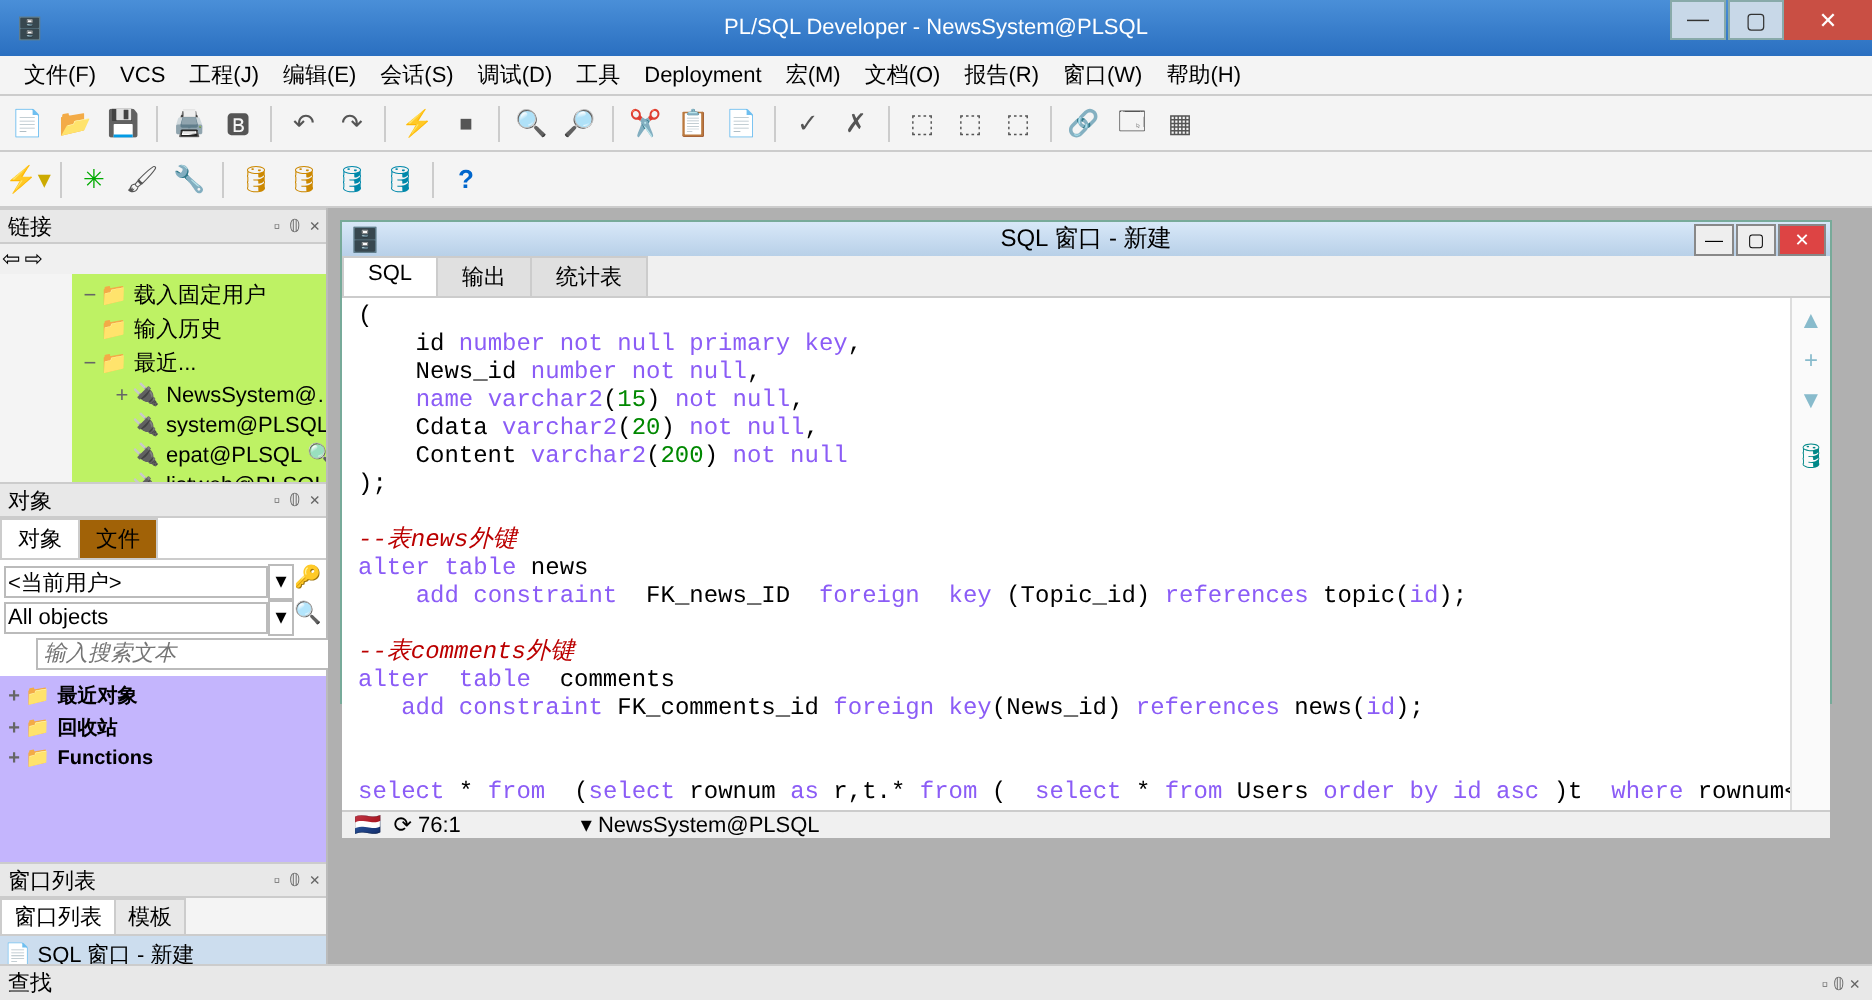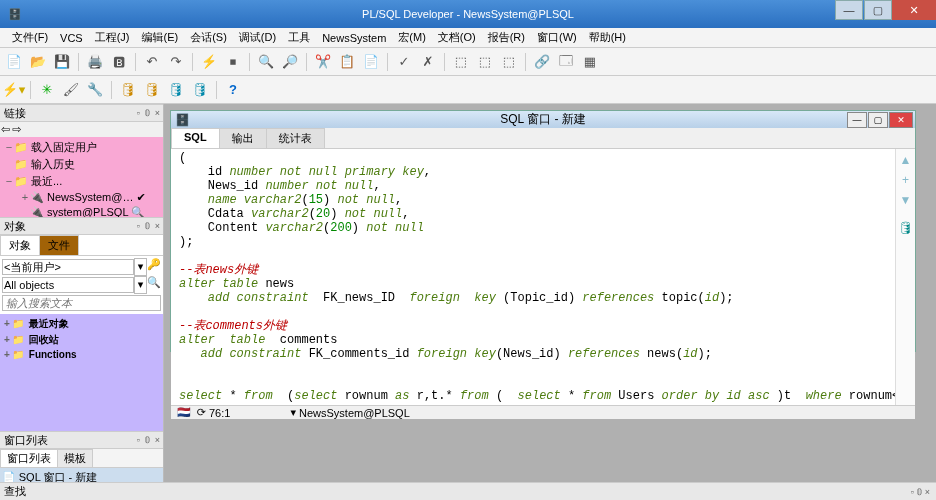--- a/index.html
+++ b/index.html
@@ -12,48 +12,48 @@
 .titlebar .wincontrols .close { background: #c94f44; color: #fff; width: 44px; }
 .menubar { height: 20px; background: #f4f4f4; display: flex; align-items: center; padding: 0 6px; border-bottom: 1px solid #ccc; }
 .menubar span { padding: 2px 6px; cursor: pointer; }
 .toolbar { height: 28px; background: #f4f4f4; display: flex; align-items: center; padding: 0 4px; border-bottom: 1px solid #ccc; gap: 4px; }
 .toolbar .btn { width: 20px; height: 20px; display: inline-flex; align-items: center; justify-content: center; font-size: 13px; color: #555; cursor: pointer; }
 .toolbar .sep { width: 1px; height: 18px; background: #ccc; margin: 0 2px; }
 .mainarea { display: flex; height: 378px; }
 .left { width: 164px; display: flex; flex-direction: column; border-right: 1px solid #bbb; background: #f4f4f4; }
 .panel-header { height: 18px; background: #e8e8e8; border-top: 1px solid #ccc; border-bottom: 1px solid #ccc; display: flex; align-items: center; padding: 0 4px; font-size: 11px; position: relative; }
 .panel-header .dock { position: absolute; right: 2px; font-size: 9px; letter-spacing: 1px; color: #666; }
-.tree { background: #f9a8d4; height: 80px; overflow: auto; font-size: 11px; padding: 2px; }
+.tree { background: #bef264; height: 104px; overflow: auto; font-size: 11px; padding: 2px; margin-left: 36px; }
 .tree-item { white-space: nowrap; padding: 1px 0; }
 .tree-item .tog { display: inline-block; width: 10px; text-align: center; color: #666; }
 .tree-item .ic { display: inline-block; width: 14px; text-align: center; }
 .objtabs { display: flex; border-bottom: 1px solid #ccc; }
 .objtabs span { padding: 2px 8px; border: 1px solid #ccc; border-bottom: none; background: #a16207; margin-right: -1px; font-size: 11px; }
 .objtabs span.active { background: #fff; }
 .objpanel { background: #fff; flex: 1; display: flex; flex-direction: column; }
 .dropdown { width: 100%; font-size: 11px; border: 1px solid #bbb; margin: 1px 0; padding: 1px; }
-.searchbox { width: 100%; font-size: 11px; font-style: italic; color: #888; border: 1px solid #bbb; padding: 1px 3px; margin: 1px 0; }
+.searchbox { width: 100%; font-size: 11px; font-style: italic; color: #888; border: 1px solid #bbb; padding: 1px 3px; margin: 1px 16px; }
 .objtree { flex: 1; background: #c4b5fd; padding: 2px; font-size: 10px; overflow: auto; min-height: 40px; font-weight: bold; }
 .winlist { background: #fff; height: 14px; }
 .winlist-tabs { display: flex; border-bottom: 1px solid #ccc; }
 .winlist-tabs span { padding: 1px 6px; border: 1px solid #ccc; border-bottom: none; background: #e8e8e8; margin-right: -1px; }
 .winlist-tabs span.active { background: #fff; }
 .mdi { flex: 1; background: #b0b0b0; position: relative; }
 .sqlwin { position: absolute; left: 6px; top: 6px; width: 746px; height: 242px; background: #fff; border: 1px solid #7a9; display: flex; flex-direction: column; }
 .sqlwin-title { height: 22px; background: linear-gradient(#d8e8f8, #b8d0e8); display: flex; align-items: center; justify-content: center; position: relative; font-size: 12px; }
 .sqlwin-title .ic { position: absolute; left: 4px; }
 .sqlwin-title .ctrls { position: absolute; right: 2px; display: flex; gap: 1px; }
 .sqlwin-title .ctrls div { width: 20px; height: 16px; border: 1px solid #888; background: #eee; display: flex; align-items: center; justify-content: center; font-size: 9px; }
 .sqlwin-title .ctrls .cl { background: #d44; color: #fff; width: 24px; }
 .sqltabs { display: flex; border-bottom: 1px solid #ccc; background: #f0f0f0; }
 .sqltabs span { padding: 2px 12px; border: 1px solid #ccc; border-bottom: none; background: #e0e0e0; margin-right: -1px; font-size: 11px; }
-.sqltabs span.active { background: #fff; font-weight: bold; }
+.sqltabs span.active { background: #fff; }
 .editor-wrap { flex: 1; display: flex; }
 .editor { flex: 1; background: #fff; font-family: "Courier New", monospace; font-size: 12px; padding: 2px 8px; overflow: auto; white-space: pre; line-height: 14px; }
-.editor .k { color: #4d7c0f; font-style: italic; }
+.editor .k { color: #8b5cf6; }
 .editor .c { color: #b00; font-style: italic; }
 .editor .s { color: #080; }
 .gutter { width: 20px; background: #fafafa; border-left: 1px solid #ddd; display: flex; flex-direction: column; align-items: center; padding-top: 4px; gap: 6px; color: #8bc; font-size: 12px; }
 .statusbar { height: 20px; background: #f0f0f0; border-top: 1px solid #ccc; display: flex; align-items: center; font-size: 11px; }
 .statusbar .flag { margin: 0 6px; }
 .search-panel { height: 18px; background: #e8e8e8; border-top: 1px solid #ccc; display: flex; align-items: center; padding: 0 4px; position: relative; }
 .search-panel .dock { position: absolute; right: 6px; font-size: 9px; color: #666; }
 b.sel { font-weight: normal; }
 </style>
 </head>
@@ -70,21 +70,21 @@
 </div>
 
 <div class="menubar" id="menubar">
     <span>文件(F)</span>
     <span>VCS</span>
     <span>工程(J)</span>
     <span>编辑(E)</span>
     <span>会话(S)</span>
     <span>调试(D)</span>
     <span>工具</span>
-    <span>NewsSystem</span>
+    <span>Deployment</span>
     <span>宏(M)</span>
     <span>文档(O)</span>
     <span>报告(R)</span>
     <span>窗口(W)</span>
     <span>帮助(H)</span>
   </div>
 
 <div class="toolbar">
   <span class="btn">📄</span>
   <span class="btn">📂</span>

